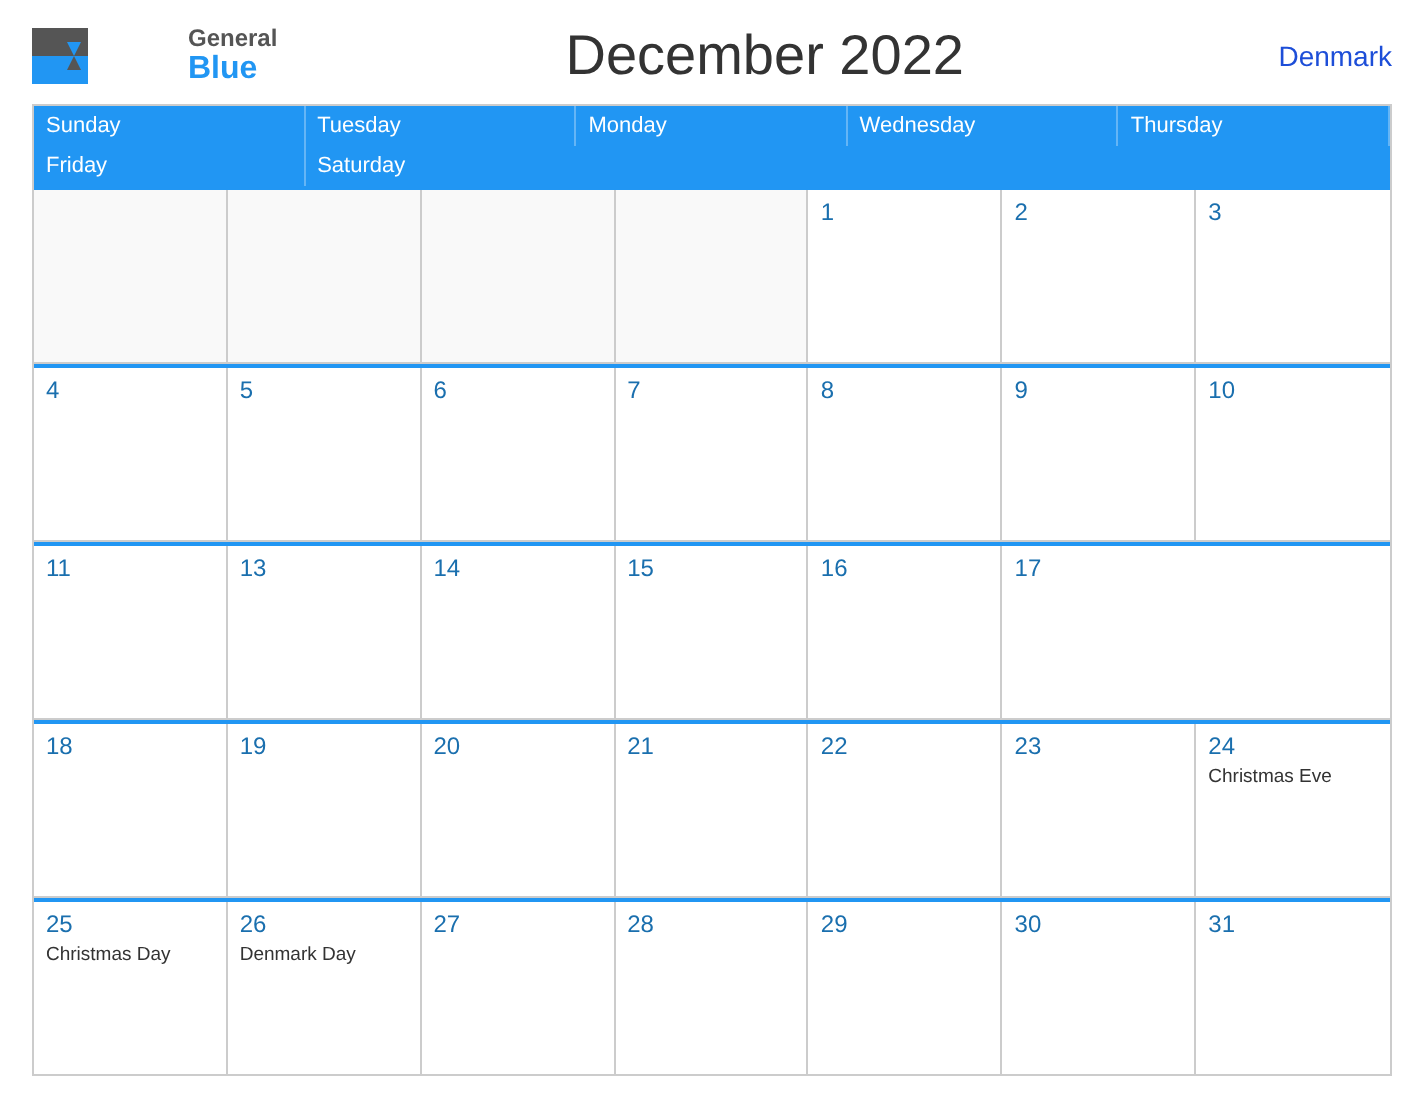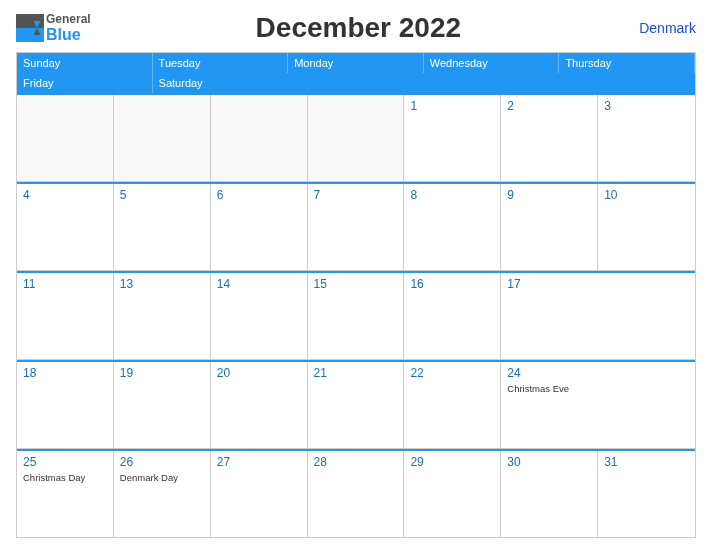--- a/index.html
+++ b/index.html
@@ -22,36 +22,37 @@
       align-items: center;
       justify-content: space-between;
       margin-bottom: 8px;
     }
     .logo {
       display: flex;
       align-items: center;
       font-size: 13px;
       font-weight: bold;
       color: #333;
+      gap: 48px;
     }
     .logo-text {
       display: flex;
       flex-direction: column;
       line-height: 1.1;
     }
     .logo-general { color: #555; font-size: 12px; font-weight: bold; }
     .logo-blue { color: #2196F3; font-size: 16px; font-weight: bold; }
     .logo-icon {
       width: 28px;
       height: 28px;
       margin-right: 2px;
     }
     .title {
       font-size: 28px;
-      font-weight: bold;
+      font-weight: normal;
       color: #333;
       text-align: center;
       flex: 1;
     }
     .country {
       font-size: 14px;
       color: #1d4ed8;
       min-width: 70px;
       text-align: right;
     }
@@ -213,20 +214,23 @@
           </div>
           <div class="day-cell">
             <span class="day-number">20</span>
           </div>
           <div class="day-cell">
             <span class="day-number">21</span>
           </div>
           <div class="day-cell">
             <span class="day-number">22</span>
           </div>
+          <div class="day-cell">
+            <span class="day-number">23</span>
+          </div>
           <div class="day-cell"><span class="day-number">24</span><span class="day-event">Christmas Eve</span></div>
         </div>
         <div class="week week-top-border">
           <div class="day-cell"><span class="day-number">25</span><span class="day-event">Christmas Day</span></div>
           <div class="day-cell"><span class="day-number">26</span><span class="day-event">Denmark Day</span></div>
           <div class="day-cell">
             <span class="day-number">27</span>
           </div>
           <div class="day-cell">
             <span class="day-number">28</span>

